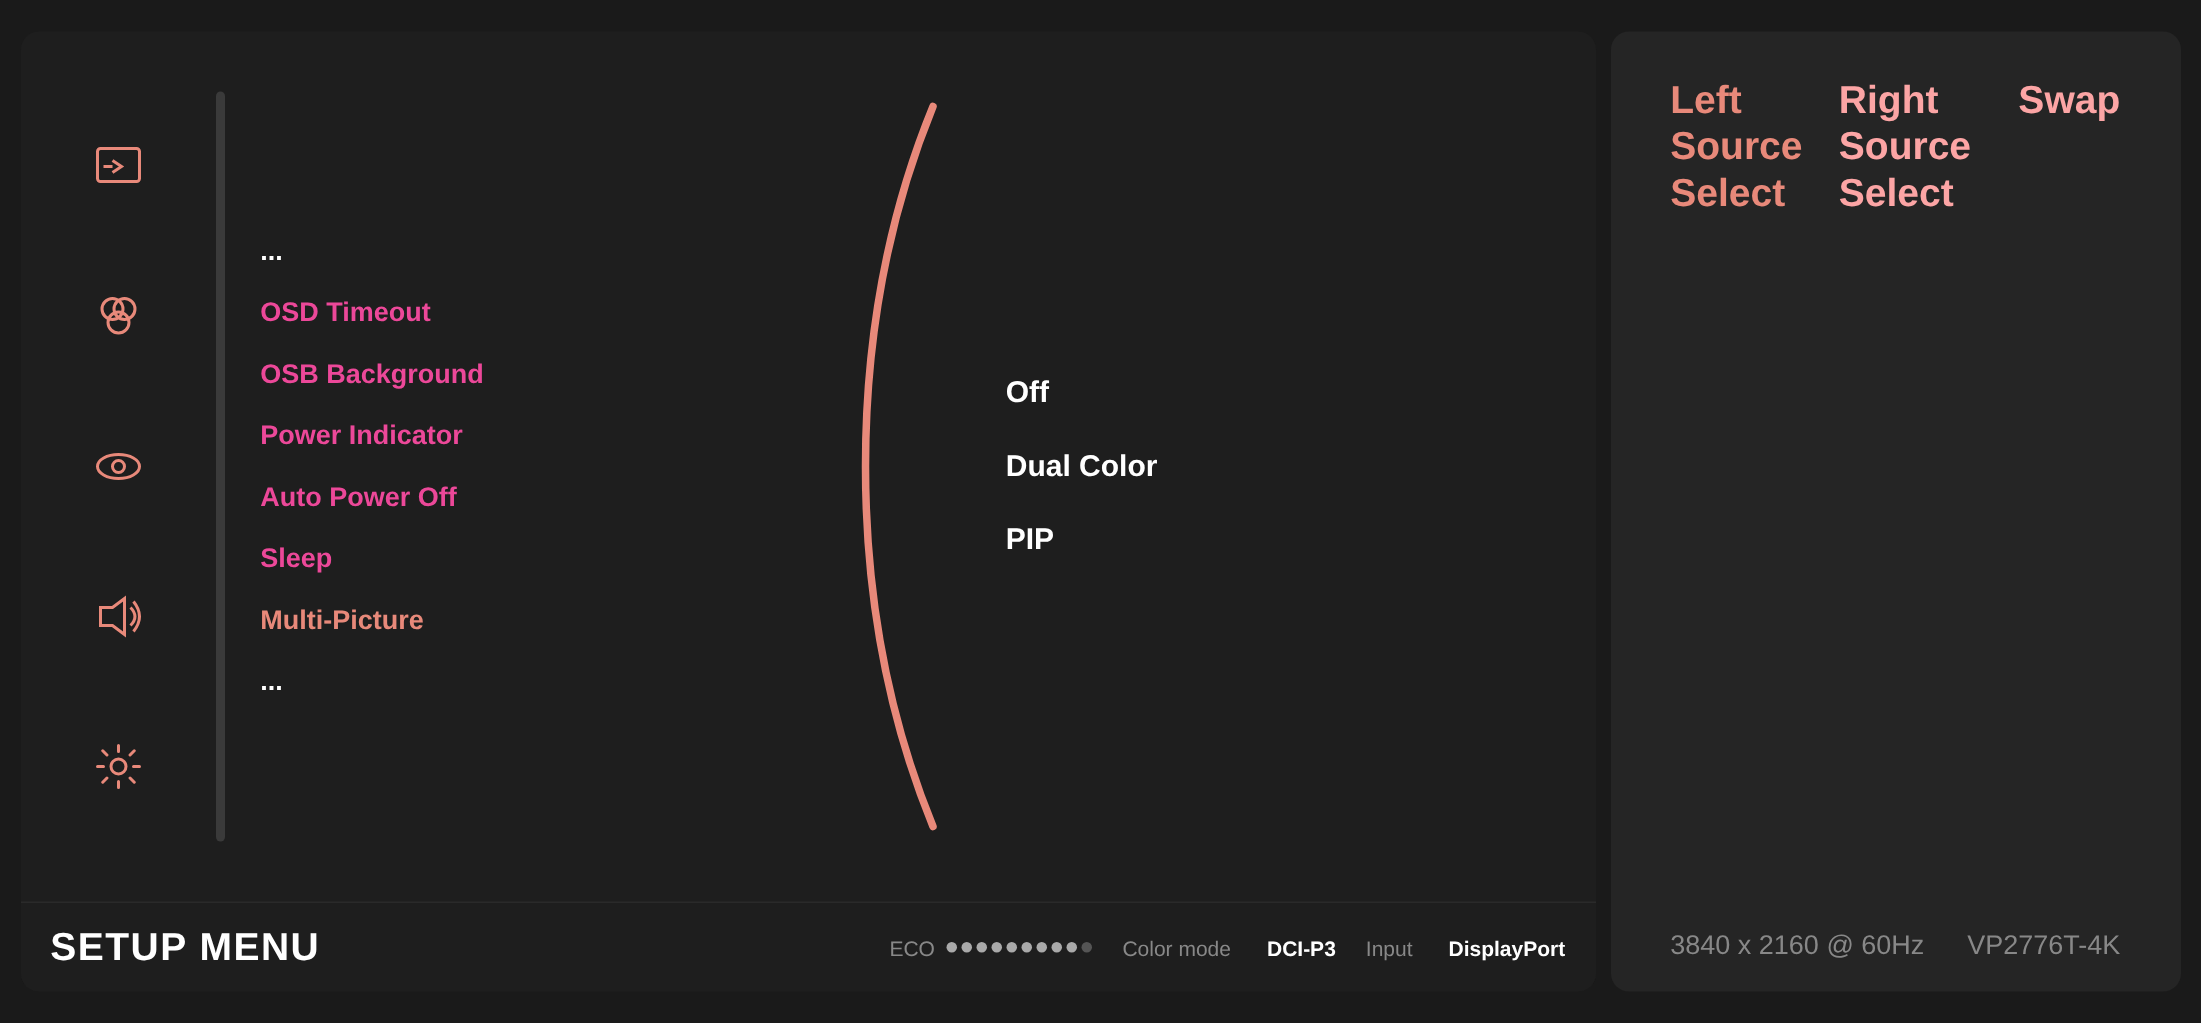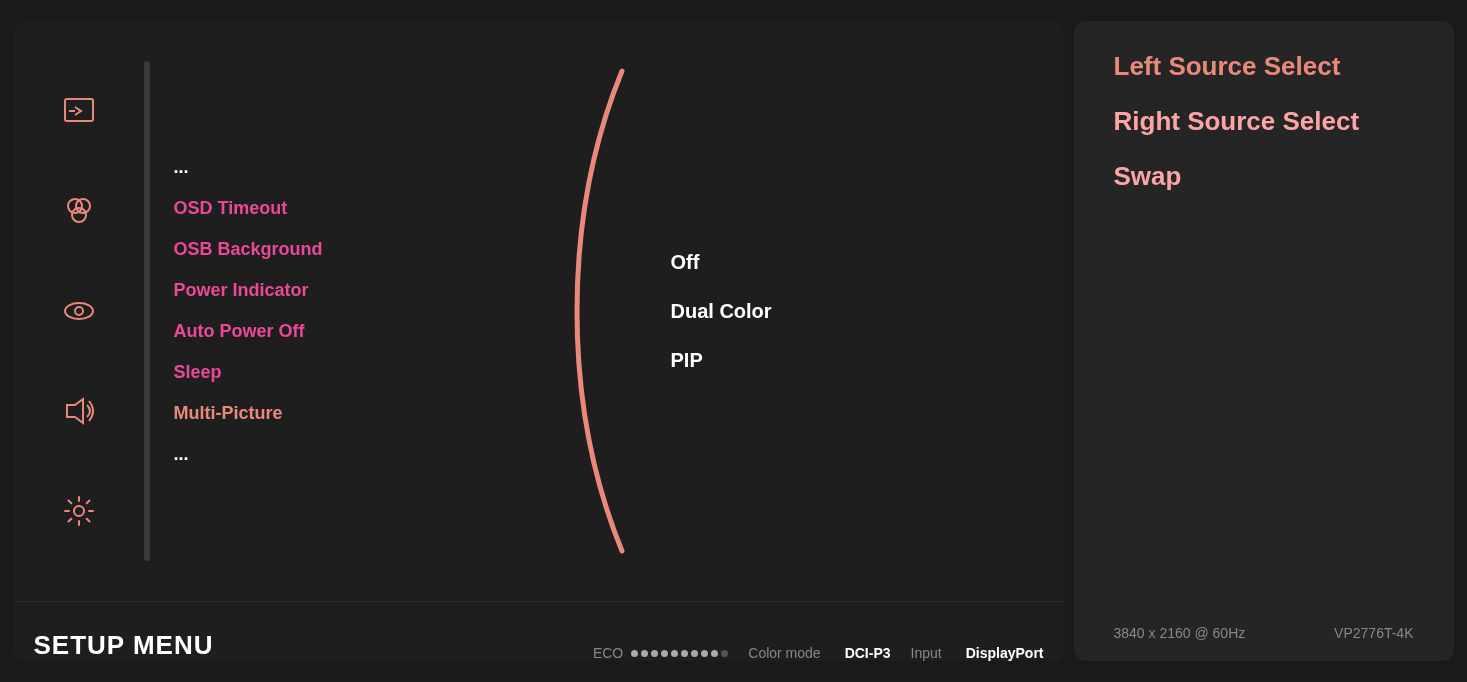--- a/index.html
+++ b/index.html
@@ -135,21 +135,21 @@
     .option-item.active {
       color: #e8897a;
     }
 
     
     .status-bar {
       background: #1e1e1e;
       border-top: 1px solid #2a2a2a;
       height: 60px;
       display: flex;
-      align-items: flex-end;
+      align-items: center;
       padding: 0 20px;
       gap: 20px;
     }
 
     .status-label {
       color: #ffffff;
       font-size: 26px;
       font-weight: 900;
       letter-spacing: 1px;
       margin-right: auto;
@@ -196,21 +196,21 @@
       border-radius: 12px;
       width: 380px;
       display: flex;
       flex-direction: column;
       justify-content: space-between;
       padding: 30px 40px 20px 40px;
     }
 
     .right-menu {
       display: flex;
-      flex-direction: column;
+      flex-direction: row;
       gap: 24px;
     }
 
     .right-menu-item {
       font-size: 26px;
       font-weight: bold;
       cursor: pointer;
     }
 
     .right-menu-item.active {
@@ -222,21 +222,21 @@
     }
 
     .right-status {
       display: flex;
       justify-content: space-between;
       align-items: center;
     }
 
     .right-status-text {
       color: #888;
-      font-size: 14px;
+      font-size: 18px;
     }
   </style>
 </head>
 <body>
 
 <div class="screen-container">
 
   <div class="left-panel">
     <div class="main-content">
 

